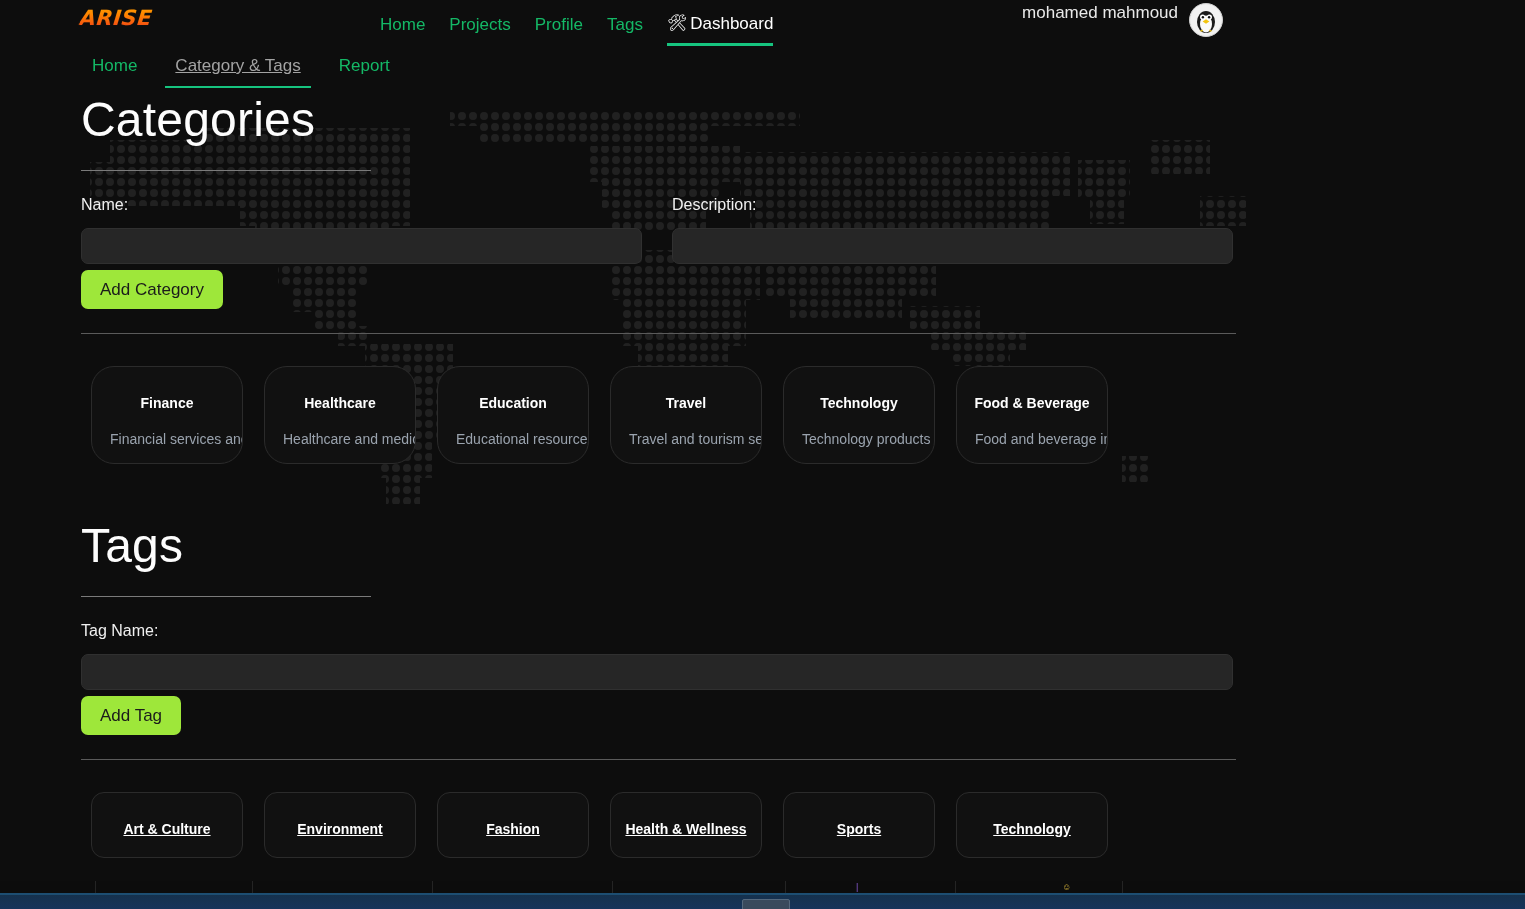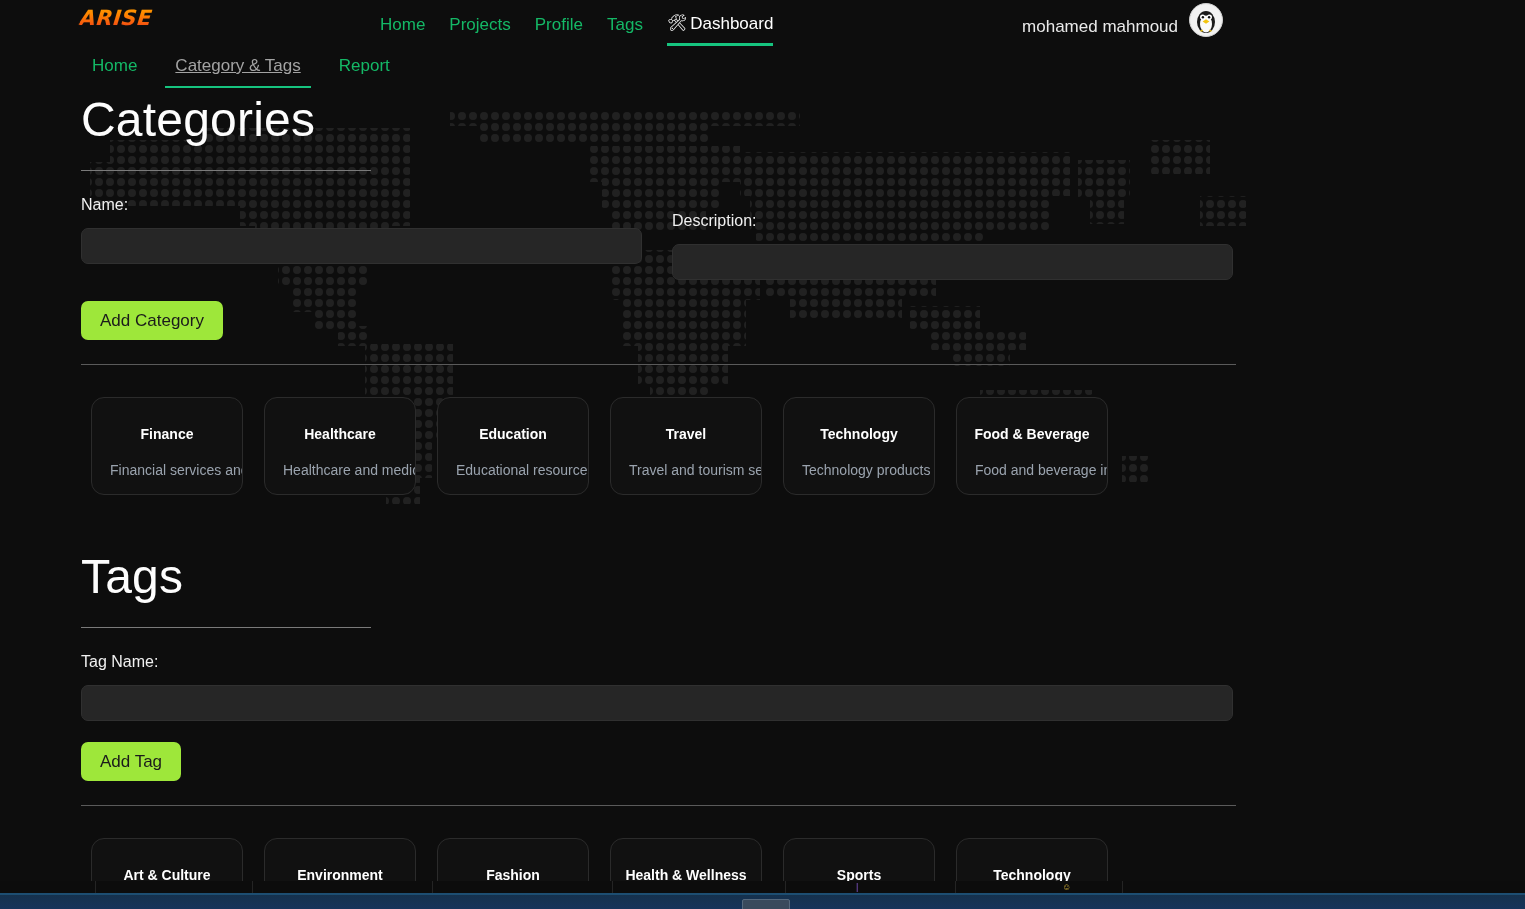--- a/index.html
+++ b/index.html
@@ -87,21 +87,21 @@
     align-items: center;
     gap: 3px;
   }
   .navlink .tool-ico { font-size: 16px; line-height: 1; }
 
   .userbox {
     position: absolute;
     right: 302px;
     top: 3px;
     display: flex;
-    align-items: flex-end;
+    align-items: flex-start;
     gap: 11px;
     margin-left: 28px;
   }
   .username {
     color: #e9e9e9;
     font-size: 17px;
     white-space: nowrap;
   }
   .avatar {
     width: 34px; height: 34px;
@@ -161,21 +161,21 @@
 
   .form-row {
     display: flex;
     padding-left: 81px;
     padding-right: 292px;
     margin-top: 25px;
     gap: 30px;
   }
   .field { display: flex; flex-direction: column; }
   .field.name { width: 562px; }
-  .field.desc { width: 562px; margin-top: 16px; }
+  .field.desc { width: 562px; }
   .field.full { width: 1152px; }
   .field-label {
     color: #f0f0f0;
     font-size: 16px;
     margin-bottom: 14px;
   }
   .field-input {
     height: 36px;
     background: #262626;
     border: 1px solid #303030;
@@ -183,21 +183,21 @@
     outline: none;
     color: #e8e8e8;
     font-size: 15px;
     font-family: "Liberation Sans", sans-serif;
     padding: 0 12px;
     width: 100%;
   }
   .field-input::placeholder { color: #6d6d6d; }
 
   .btn-primary {
-    margin: 21px 0 0 81px;
+    margin: 6px 0 0 81px;
     background: #9ee73a;
     color: #1b1b1b;
     border: none;
     border-radius: 7px;
     font-size: 17px;
     font-family: "Liberation Sans", sans-serif;
     padding: 11px 19px;
     cursor: pointer;
     display: inline-block;
     line-height: 1;
@@ -215,21 +215,21 @@
     display: flex;
     padding-left: 91px;
     margin-top: 32px;
     gap: 21px;
   }
   .card {
     width: 152px;
     height: 98px;
     background: #111111;
     border: 1px solid #2b2b2b;
-    border-radius: 13px;
+    border-radius: 23px;
     overflow: hidden;
     position: relative;
     flex: none;
   }
   .card-title {
     color: #ffffff;
     font-size: 14px;
     font-weight: 700;
     text-align: center;
     margin-top: 28px;

